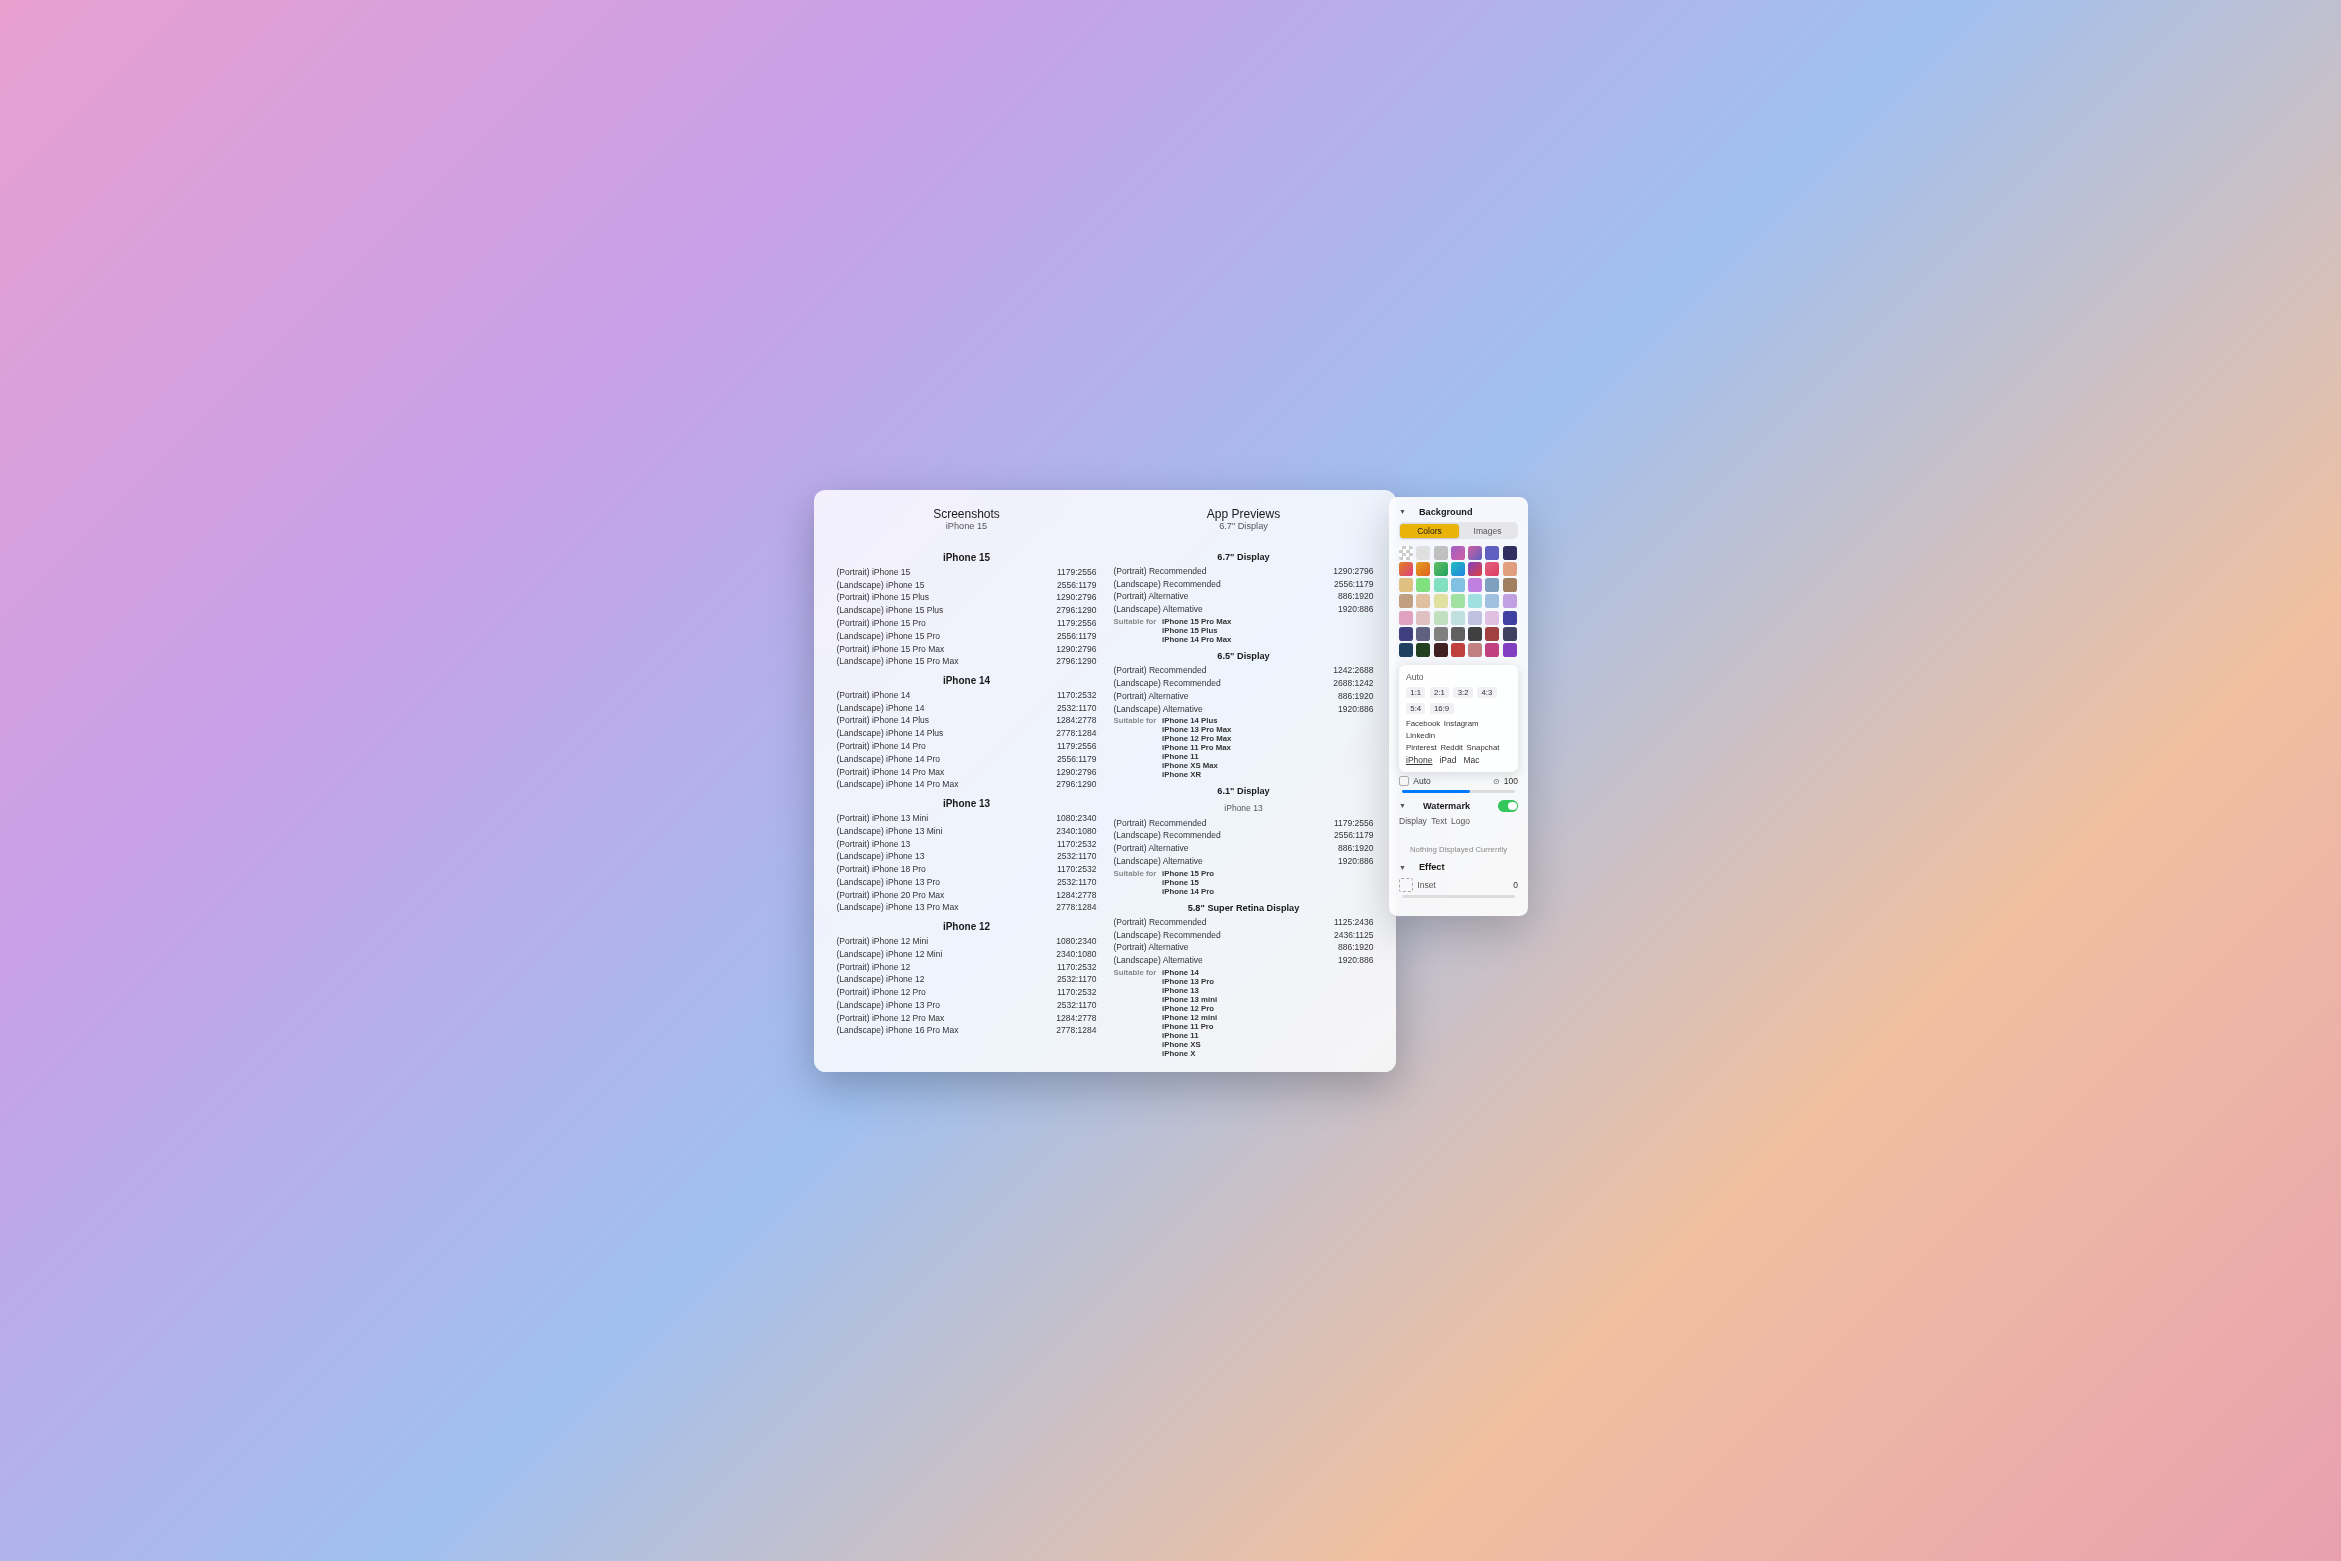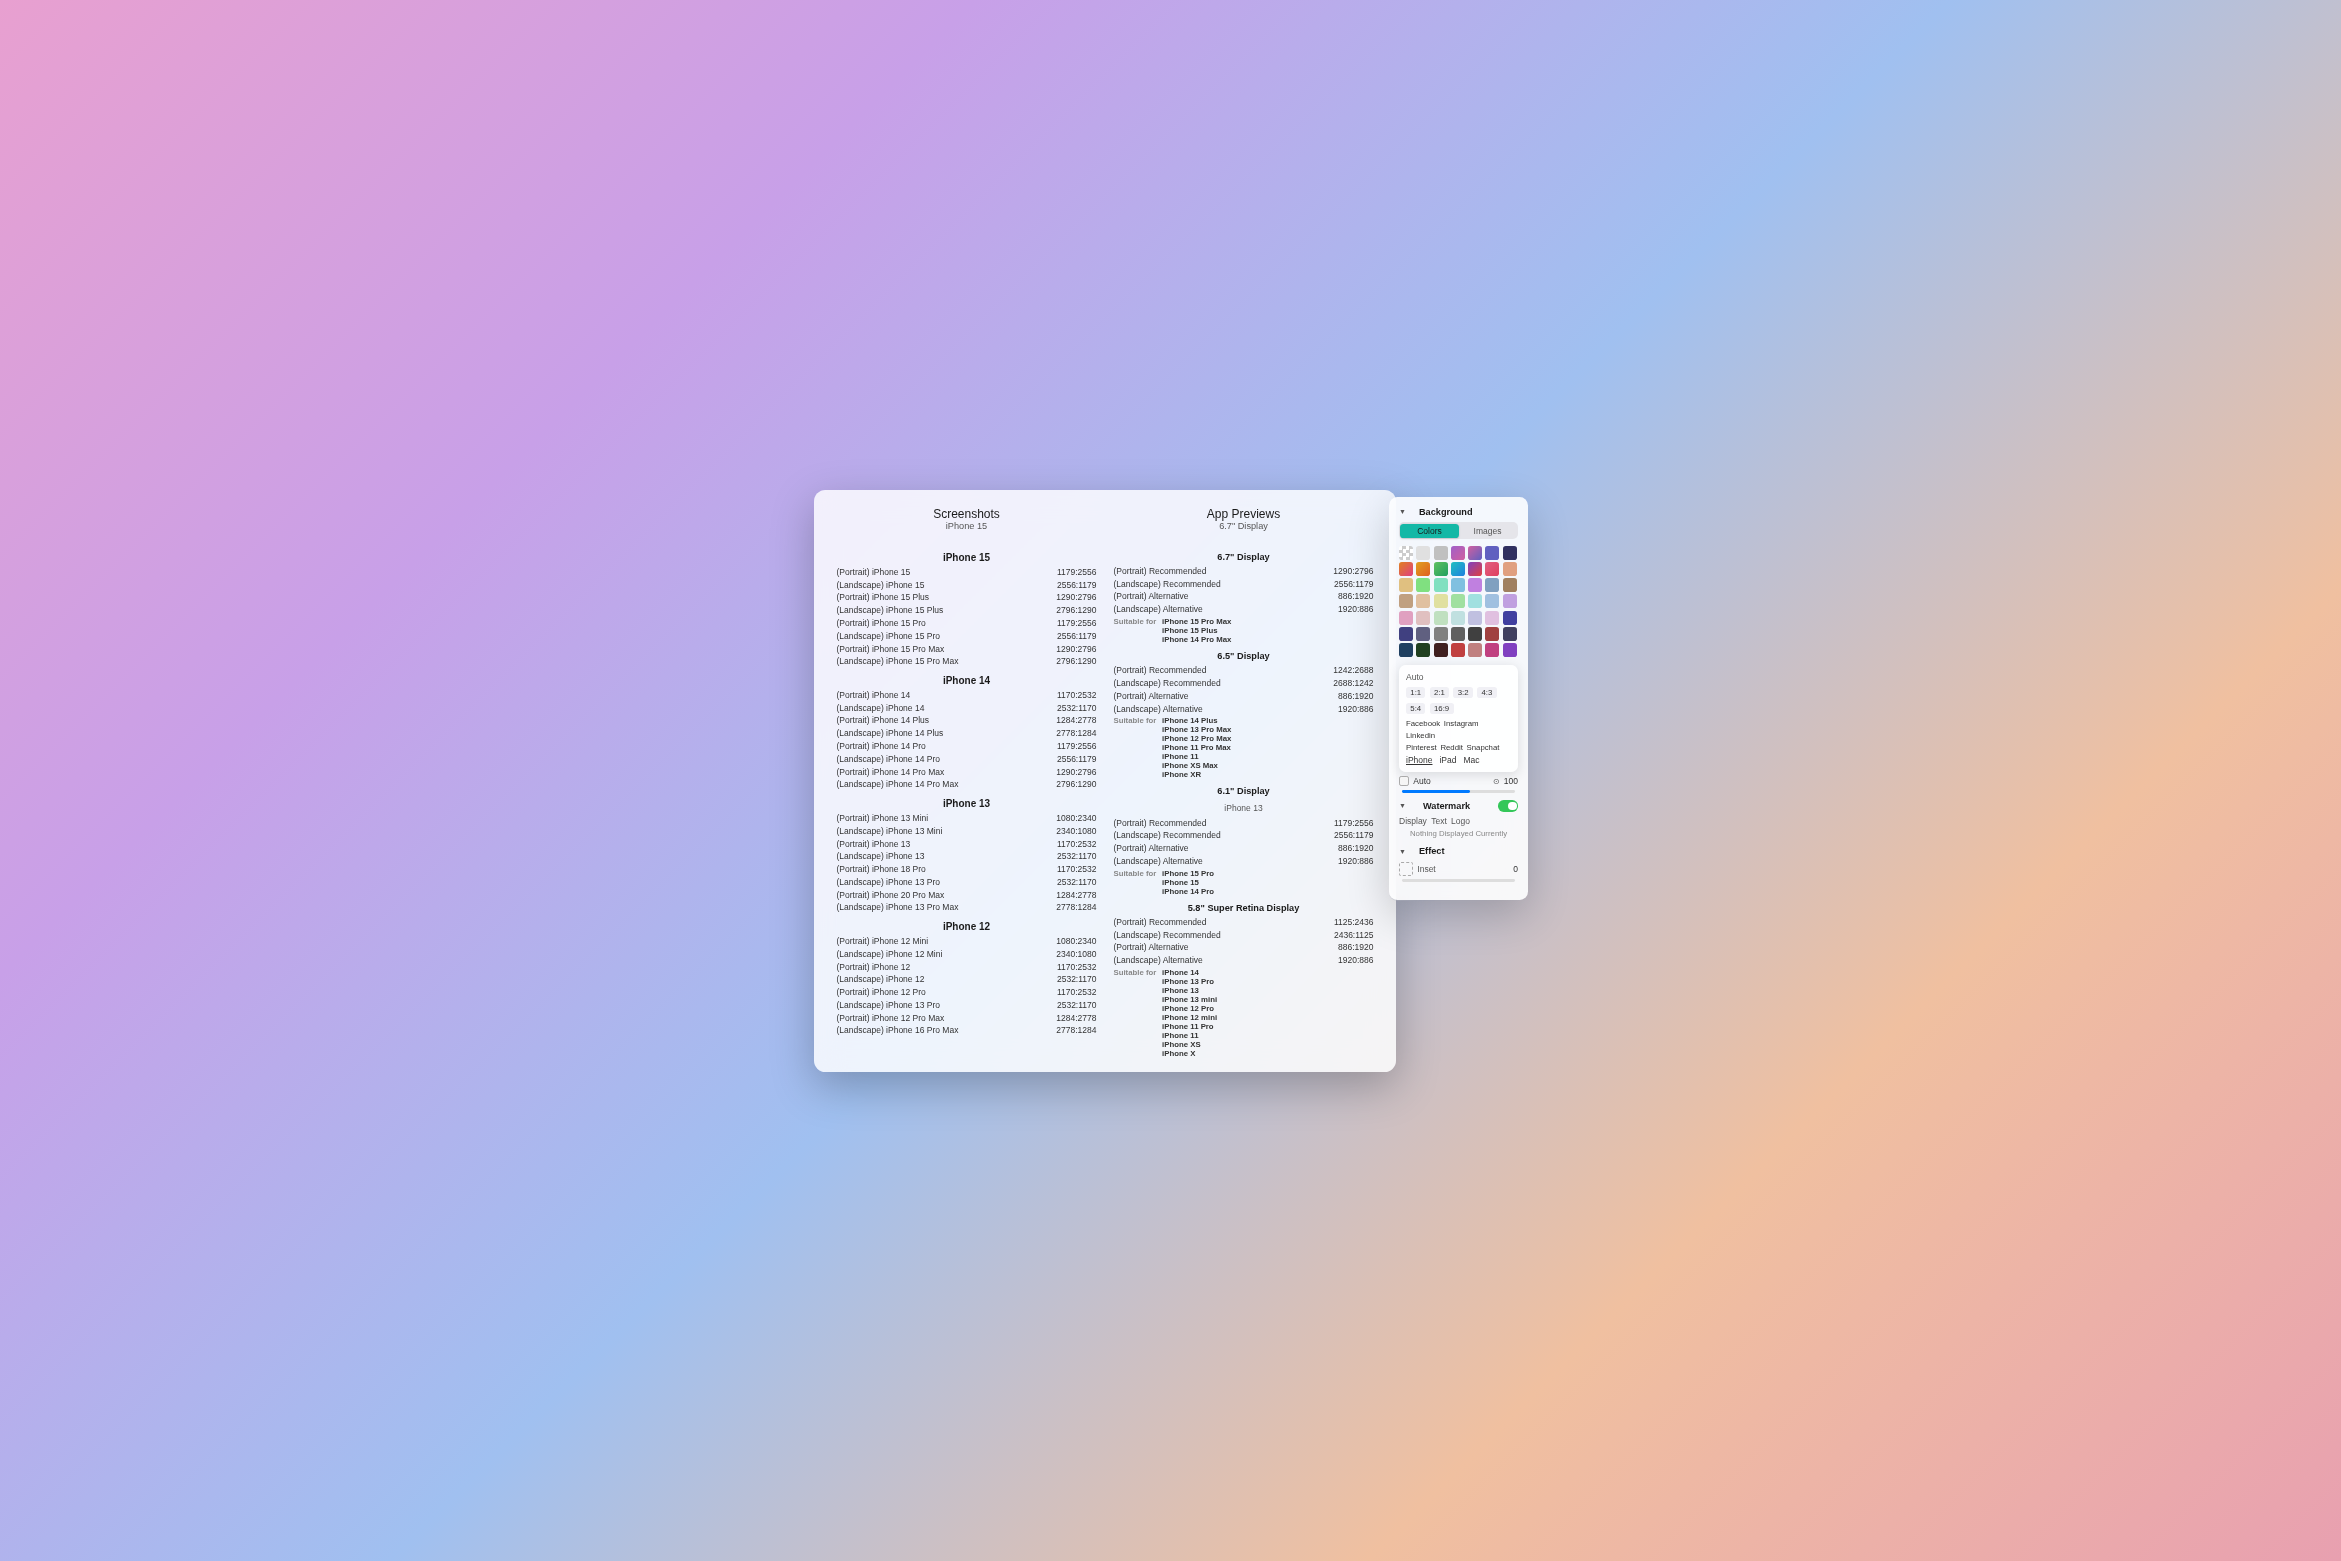--- a/index.html
+++ b/index.html
@@ -141,21 +141,21 @@
     .toggle-btn {
       flex: 1;
       text-align: center;
       padding: 2.1px 4.3px;
       font-size: 8.5px;
       border-radius: 3.6px;
       cursor: pointer;
     }
 
     .toggle-btn.active {
-      background: #14b8a6;
+      background: #eab308;
       box-shadow: 0 0.7px 2.1px rgba(0,0,0,0.15);
       color: #1a1a1a;
       font-weight: 500;
     }
 
     .toggle-btn.inactive {
       color: #555;
     }
 
     
@@ -327,21 +327,21 @@
     .display-option {
       font-size: 8.5px;
       color: #555;
       cursor: pointer;
     }
 
     .nothing-label {
       font-size: 7.8px;
       color: #888;
       text-align: center;
-      margin-top: 3px;
+      margin-top: 19px;
     }
 
     
     .effect-row {
       display: flex;
       align-items: center;
       gap: 4.3px;
       margin-top: 2.8px;
     }
 

